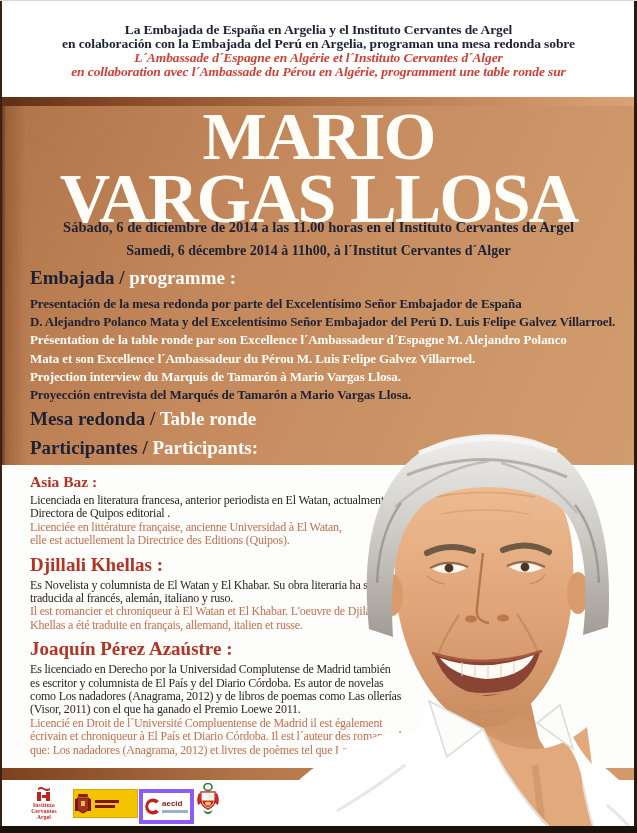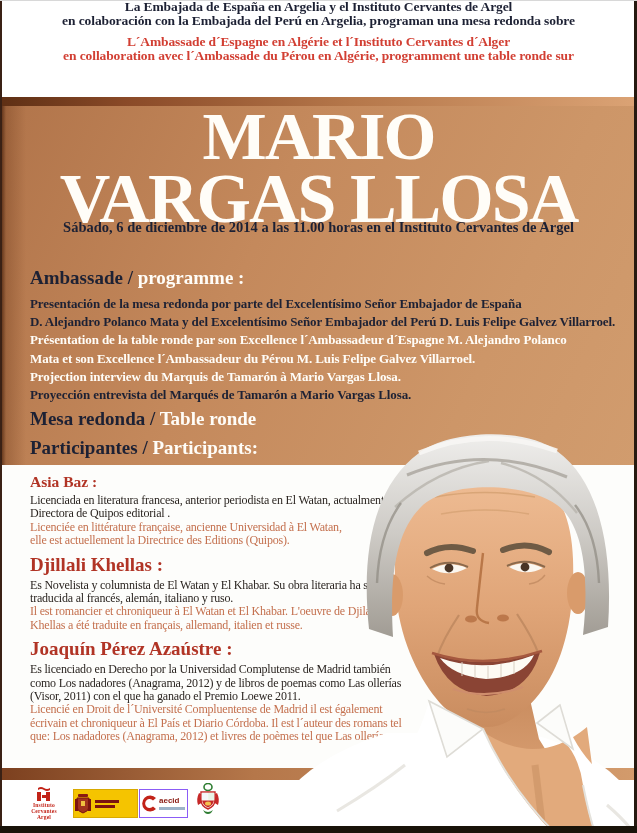--- a/index.html
+++ b/index.html
@@ -3,22 +3,22 @@
 <meta charset="utf-8">
 <style>
   html,body{margin:0;padding:0;background:#6b6b6b;}
   .poster{
     position:relative;width:637px;height:833px;margin:0 auto;
     background:#fff;overflow:hidden;
     font-family:"Liberation Serif", serif;
   }
   
   .header{position:absolute;top:0;left:0;width:637px;height:97px;background:#ffffff;text-align:center;}
-  .header .es{}
-  .header .fr{margin-top:7px;}
+  .header .es{margin-top:23px;}
+  .header .fr{font-style:italic;}
   .hline{font-weight:bold;font-size:13.5px;line-height:14px;letter-spacing:-0.1px;color:#1d2134;}
   .fr .hline{color:#d23f33;}
   
   .copper{
     position:absolute;top:97px;left:0;width:637px;height:368px;
     background:
       linear-gradient(90deg, rgba(58,22,4,0.85) 0px, rgba(109,57,26,0.35) 6px, rgba(109,57,26,0) 26px),
       linear-gradient(115deg, #b1744a 0%, #c4895c 40%, #cd9668 75%, #d19c6e 100%);
   }
   .copper-topbar{
@@ -53,21 +53,21 @@
   .footer{position:absolute;top:780px;left:0;width:637px;height:46px;background:#ffffff;}
   .logo{position:absolute;}
   .logo-cervantes{left:24px;top:6px;width:40px;text-align:center;}
   .cerv-glyph{display:block;margin:0 auto 2px auto;}
   .cerv-line{font-size:5.5px;line-height:5.8px;color:#c22318;font-weight:bold;letter-spacing:0.2px;}
   .logo-spain{left:73px;top:9px;width:63px;height:27px;background:#f5c400;border:1px solid #d8a900;
     display:flex;align-items:center;}
   .spain-text{margin-left:3px;}
   .spain-bar{height:3px;background:#7c1410;margin:2px 0;width:24px;}
   .spain-bar.b2{width:20px;}
-  .logo-aecid{left:139px;top:9px;width:47px;height:27px;background:#ffffff;border:1px solid #8b5cf6;
+  .logo-aecid{left:139px;top:9px;width:47px;height:27px;background:#ffffff;border:4px solid #8b5cf6;
     display:flex;align-items:center;justify-content:center;gap:2px;}
   .aecid-text{font-size:8px;font-weight:bold;color:#8a1a12;line-height:8px;font-family:"Liberation Sans",sans-serif;}
   .aecid-sub{width:26px;height:3px;background:#9db3c8;margin-top:2px;}
   .logo-peru{left:195px;top:3px;}
   
   .photo{position:absolute;top:403px;left:277px;width:360px;height:430px;z-index:10;}
   
   .edge{position:absolute;z-index:40;pointer-events:none;}
   .edge-left{top:0;left:0;width:2px;height:833px;background:#3a2115;}
   .edge-right{top:0;right:0;width:3px;height:833px;background:#261a10;}
@@ -88,23 +88,24 @@
       <div class="hline">L´Ambassade d´Espagne en Algérie et l´Instituto Cervantes d´Alger</div>
       <div class="hline">en collaboration avec l´Ambassade du Pérou en Algérie, programment une table ronde sur</div>
     </div>
   </div>
 
   <div class="copper">
     <div class="copper-topbar"></div>
     <div class="title title1">MARIO</div>
     <div class="title title2">VARGAS LLOSA</div>
     <div class="dateline date-es">Sábado, 6 de diciembre de 2014 a las 11.00 horas en el Instituto Cervantes de Argel</div>
+    <div class="dateline date-fr">Samedi, 6 décembre 2014 à 11h00,  à l´Institut Cervantes d´Alger</div>
 
     <div class="sec-heading h-prog">
-      <span>Ambassade /</span>
+      <span>Embajada /</span>
       <span class="w">programme :</span>
     </div>
     <div class="program-lines">
         <div class="pline es">Presentación de la mesa redonda por parte del Excelentísimo  Señor  Embajador de España</div>
         <div class="pline es">D. Alejandro Polanco Mata y del  Excelentísimo  Señor  Embajador del Perú D. Luis Felipe Galvez Villarroel.</div>
         <div class="pline fr">Présentation de la table ronde par son Excellence l´Ambassadeur d´Espagne M. Alejandro Polanco</div>
         <div class="pline fr">Mata et son Excellence l´Ambassadeur du Pérou M. Luis Felipe Galvez Villarroel.</div>
         <div class="pline fr">Projection interview du Marquis de Tamarón à Mario Vargas Llosa.</div>
         <div class="pline es">Proyección entrevista del Marqués de Tamarón a Mario Vargas Llosa.</div>
       </div>
@@ -131,20 +132,21 @@
         <div class="bio">
           <div class="bio-name">Djillali Khellas :</div>
           <div class="bio-line es">Es Novelista y columnista de El Watan y El Khabar. Su obra literaria ha sido</div>
           <div class="bio-line es">traducida al francés, alemán, italiano y ruso.</div>
           <div class="bio-line fr">Il est romancier et chroniqueur à El Watan et El Khabar. L'oeuvre de Djilali</div>
           <div class="bio-line fr">Khellas a été traduite en français, allemand, italien et russe.</div>
         </div>
         <div class="bio">
           <div class="bio-name">Joaquín Pérez Azaústre :</div>
           <div class="bio-line es">Es licenciado en Derecho por la Universidad Complutense de Madrid también</div>
+          <div class="bio-line es">es escritor y columnista de El País y del Diario Córdoba. Es autor de novelas</div>
           <div class="bio-line es">como Los nadadores (Anagrama, 2012)  y de libros de poemas como Las  ollerías</div>
           <div class="bio-line es">(Visor, 2011)  con el que ha ganado el Premio Loewe 2011.</div>
           <div class="bio-line fr">Licencié en Droit de  l´Université Compluentense de Madrid il est également</div>
           <div class="bio-line fr">écrivain et chroniqueur à  El País et Diario Córdoba. Il est l´auteur des romans tel</div>
           <div class="bio-line fr">que: Los nadadores (Anagrama, 2012) et livres de poèmes tel que Las  ollerías</div>
         </div>
       </div>
   </div>
 
   <div class="sepbar"></div>

